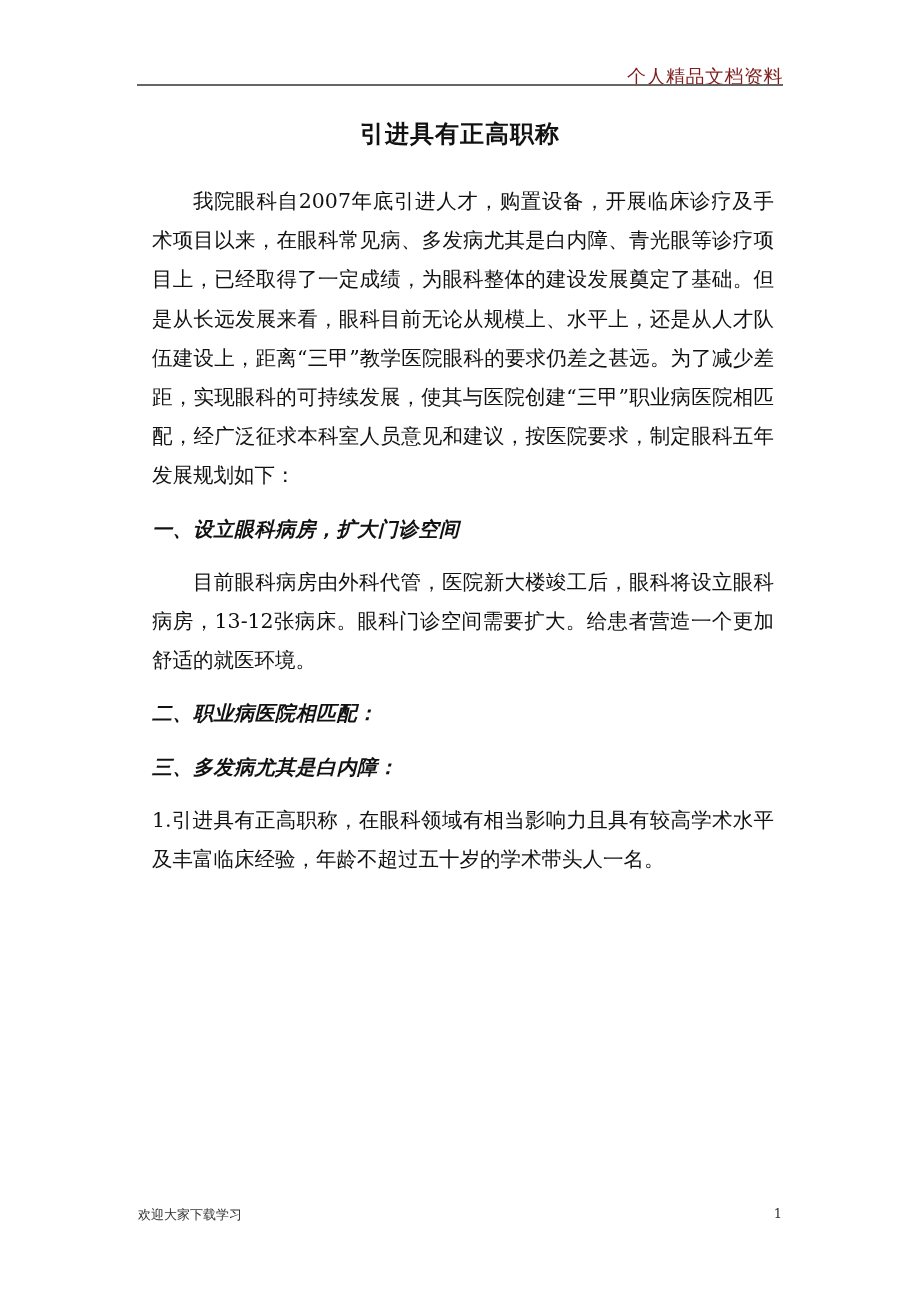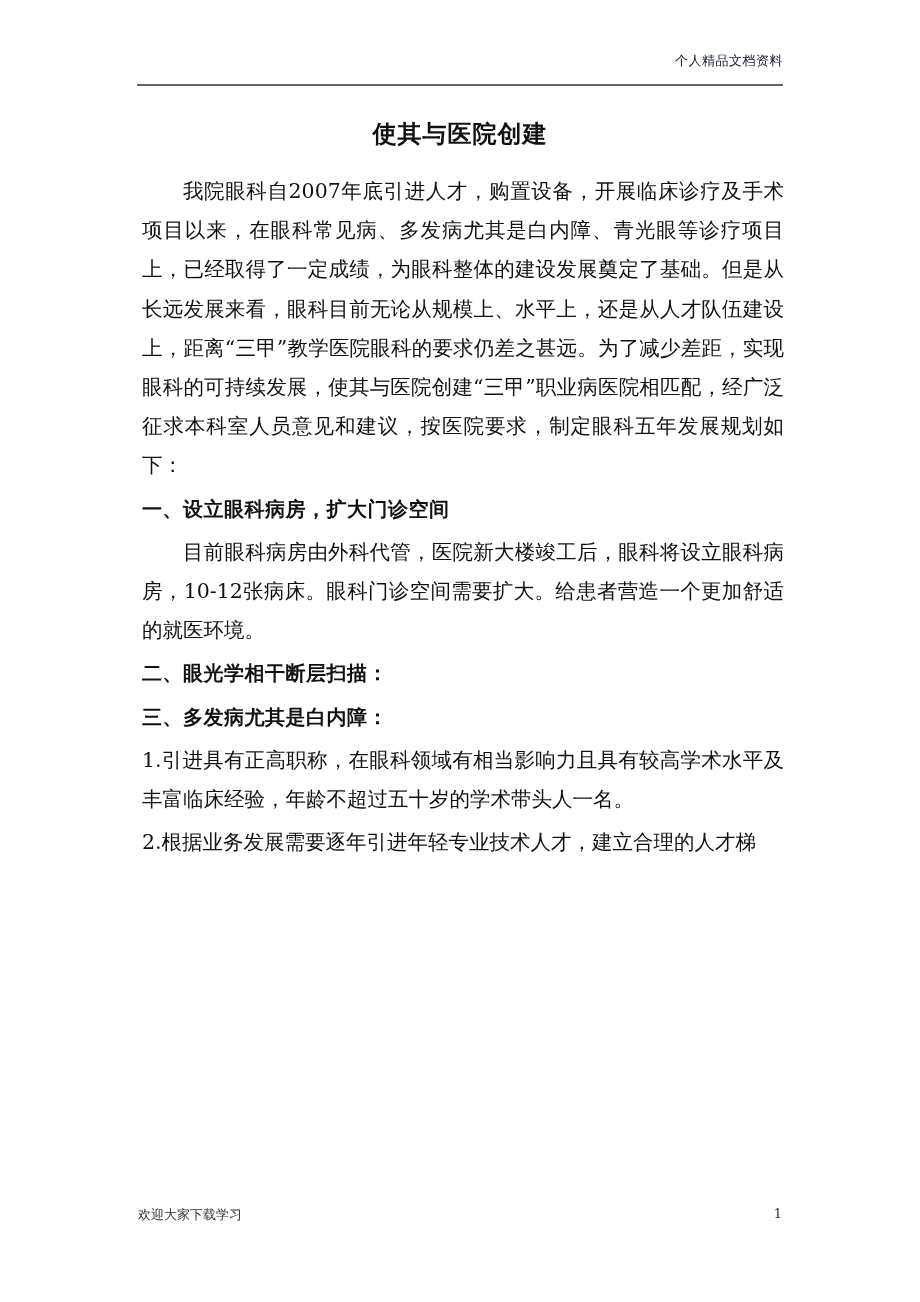--- a/index.html
+++ b/index.html
@@ -1,43 +1,42 @@
 <!DOCTYPE html>
 <html><head>
 <meta charset="utf-8">
 <style>
   html, body { margin: 0; padding: 0; background: #ffffff; }
   body { width: 920px; height: 1302px; position: relative; overflow: hidden;
          font-family: "DejaVu Serif", "Liberation Serif", serif; color: #111; }
   .page { position: absolute; left: 0; top: 0; width: 920px; height: 1302px; background: #fff; }
-  .header-text { position: absolute; top: 52px; right: 137px; font-size: 13px; color: #0f172a; letter-spacing: 0.5px; }
+  .header-text { position: absolute; top: 64px; right: 137px; font-size: 19px; color: #7f1d1d; letter-spacing: 0.5px; }
   .header-rule { position: absolute; top: 84px; left: 137px; width: 646px; height: 0; border-top: 2px solid #666; }
   .title { position: absolute; top: 118px; left: 0; width: 920px; text-align: center;
            font-family: "DejaVu Sans", "Liberation Sans", sans-serif; font-weight: bold; font-size: 24px; letter-spacing: 1px; color: #111; }
   .body { position: absolute; top: 168px; left: 138px; width: 650px; font-size: 20.5px; line-height: 39.2px; color: #111; }
-  .body p { margin: 4px; text-align: justify; text-justify: inter-character; }
+  .body p { margin: 14px; text-align: justify; text-justify: inter-character; }
   .body p.indent { text-indent: 41px; }
-  .body .heading { font-family: "DejaVu Sans", "Liberation Sans", sans-serif; font-weight: bold; font-size: 20px; letter-spacing: 0.5px; }
+  .body .heading { font-family: "DejaVu Sans", "Liberation Sans", sans-serif; font-weight: bold; font-size: 20px; letter-spacing: 0.5px; font-style: italic; }
   .footer-left { position: absolute; top: 1206px; left: 138px; font-size: 13px; color: #333; text-align: right; }
   .footer-right { position: absolute; top: 1206px; right: 138px; font-size: 13px; color: #333; }
 </style>
 </head>
 <body>
 
 <div class="page">
   <div class="header-text">个人精品文档资料</div>
   <div class="header-rule"></div>
 
-  <div class="title">使其与医院创建</div>
+  <div class="title">引进具有正高职称</div>
 
   <div class="body">
     <p class="indent">我院眼科自2007年底引进人才，购置设备，开展临床诊疗及手术项目以来，在眼科常见病、多发病尤其是白内障、青光眼等诊疗项目上，已经取得了一定成绩，为眼科整体的建设发展奠定了基础。但是从长远发展来看，眼科目前无论从规模上、水平上，还是从人才队伍建设上，距离“三甲”教学医院眼科的要求仍差之甚远。为了减少差距，实现眼科的可持续发展，使其与医院创建“三甲”职业病医院相匹配，经广泛征求本科室人员意见和建议，按医院要求，制定眼科五年发展规划如下：</p>
     <p class="heading">一、设立眼科病房，扩大门诊空间</p>
-    <p class="indent">目前眼科病房由外科代管，医院新大楼竣工后，眼科将设立眼科病房，10-12张病床。眼科门诊空间需要扩大。给患者营造一个更加舒适的就医环境。</p>
-    <p class="heading">二、眼光学相干断层扫描：</p>
+    <p class="indent">目前眼科病房由外科代管，医院新大楼竣工后，眼科将设立眼科病房，13-12张病床。眼科门诊空间需要扩大。给患者营造一个更加舒适的就医环境。</p>
+    <p class="heading">二、职业病医院相匹配：</p>
     <p class="heading">三、多发病尤其是白内障：</p>
     <p>1.引进具有正高职称，在眼科领域有相当影响力且具有较高学术水平及丰富临床经验，年龄不超过五十岁的学术带头人一名。</p>
-    <p>2.根据业务发展需要逐年引进年轻专业技术人才，建立合理的人才梯</p>
   </div>
 
   <div class="footer-left">欢迎大家下载学习</div>
   <div class="footer-right">1</div>
 </div>
 
 </body></html>

